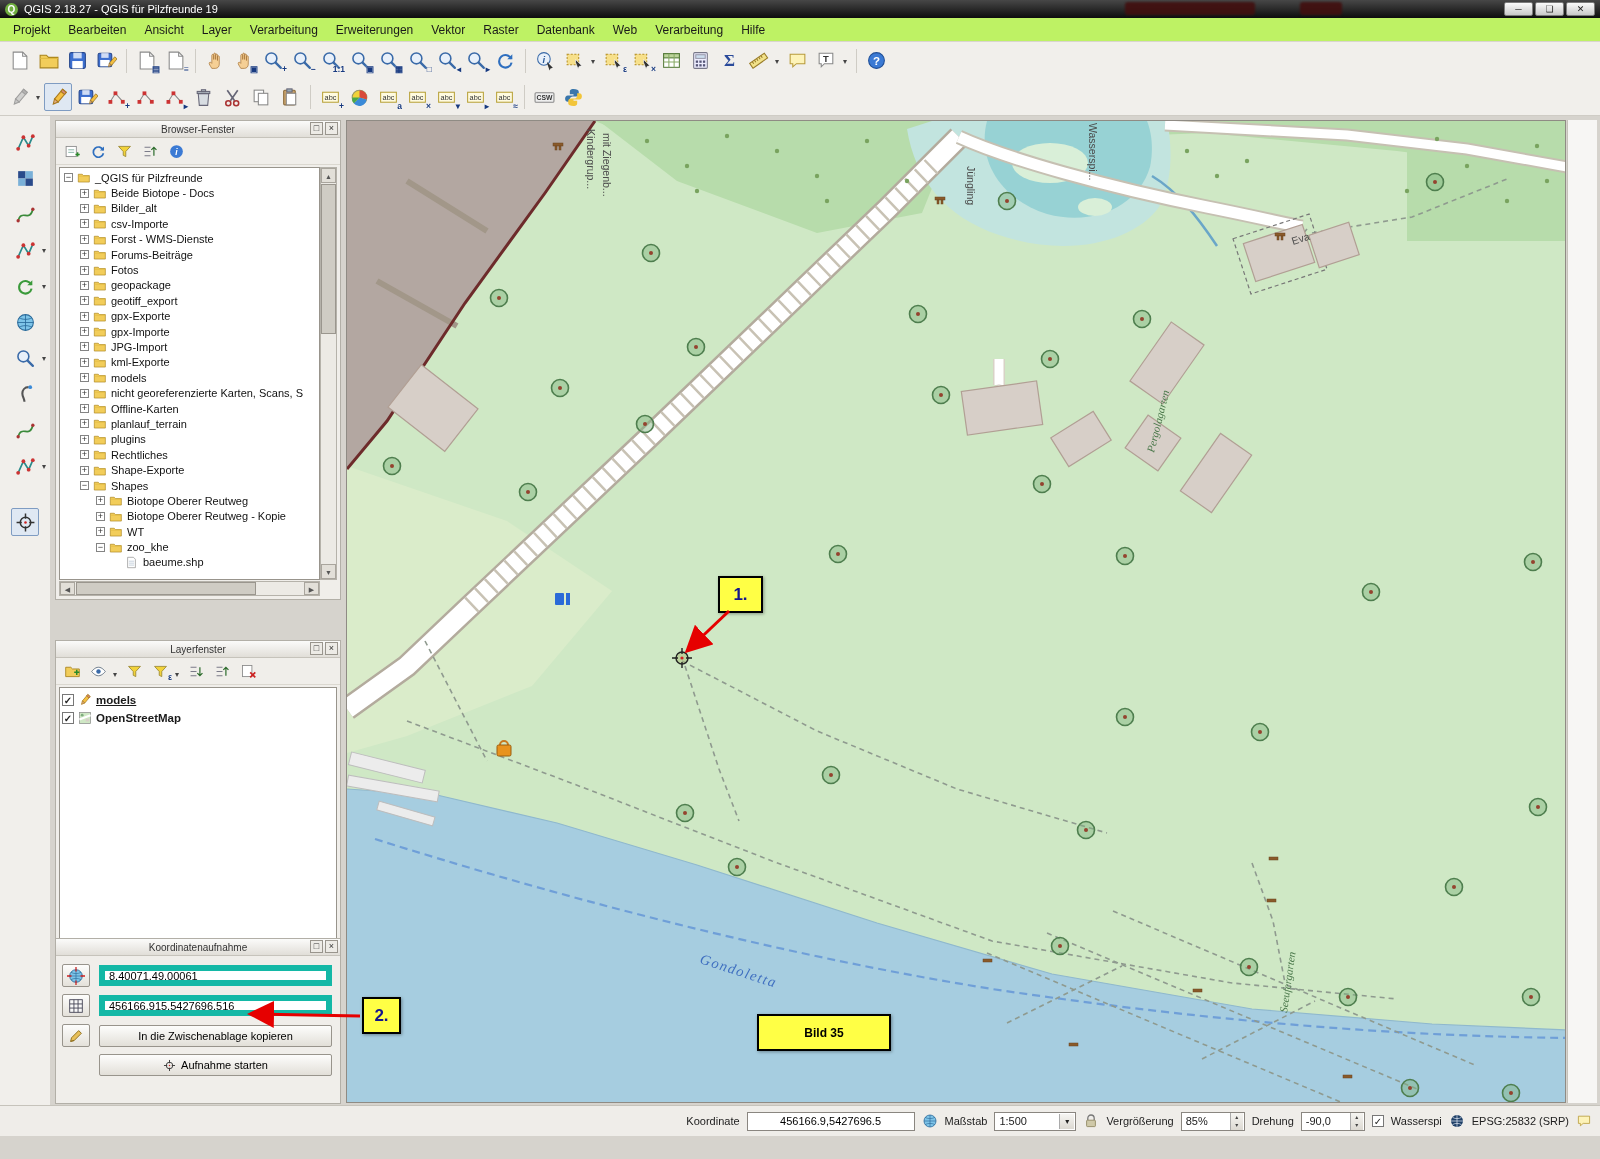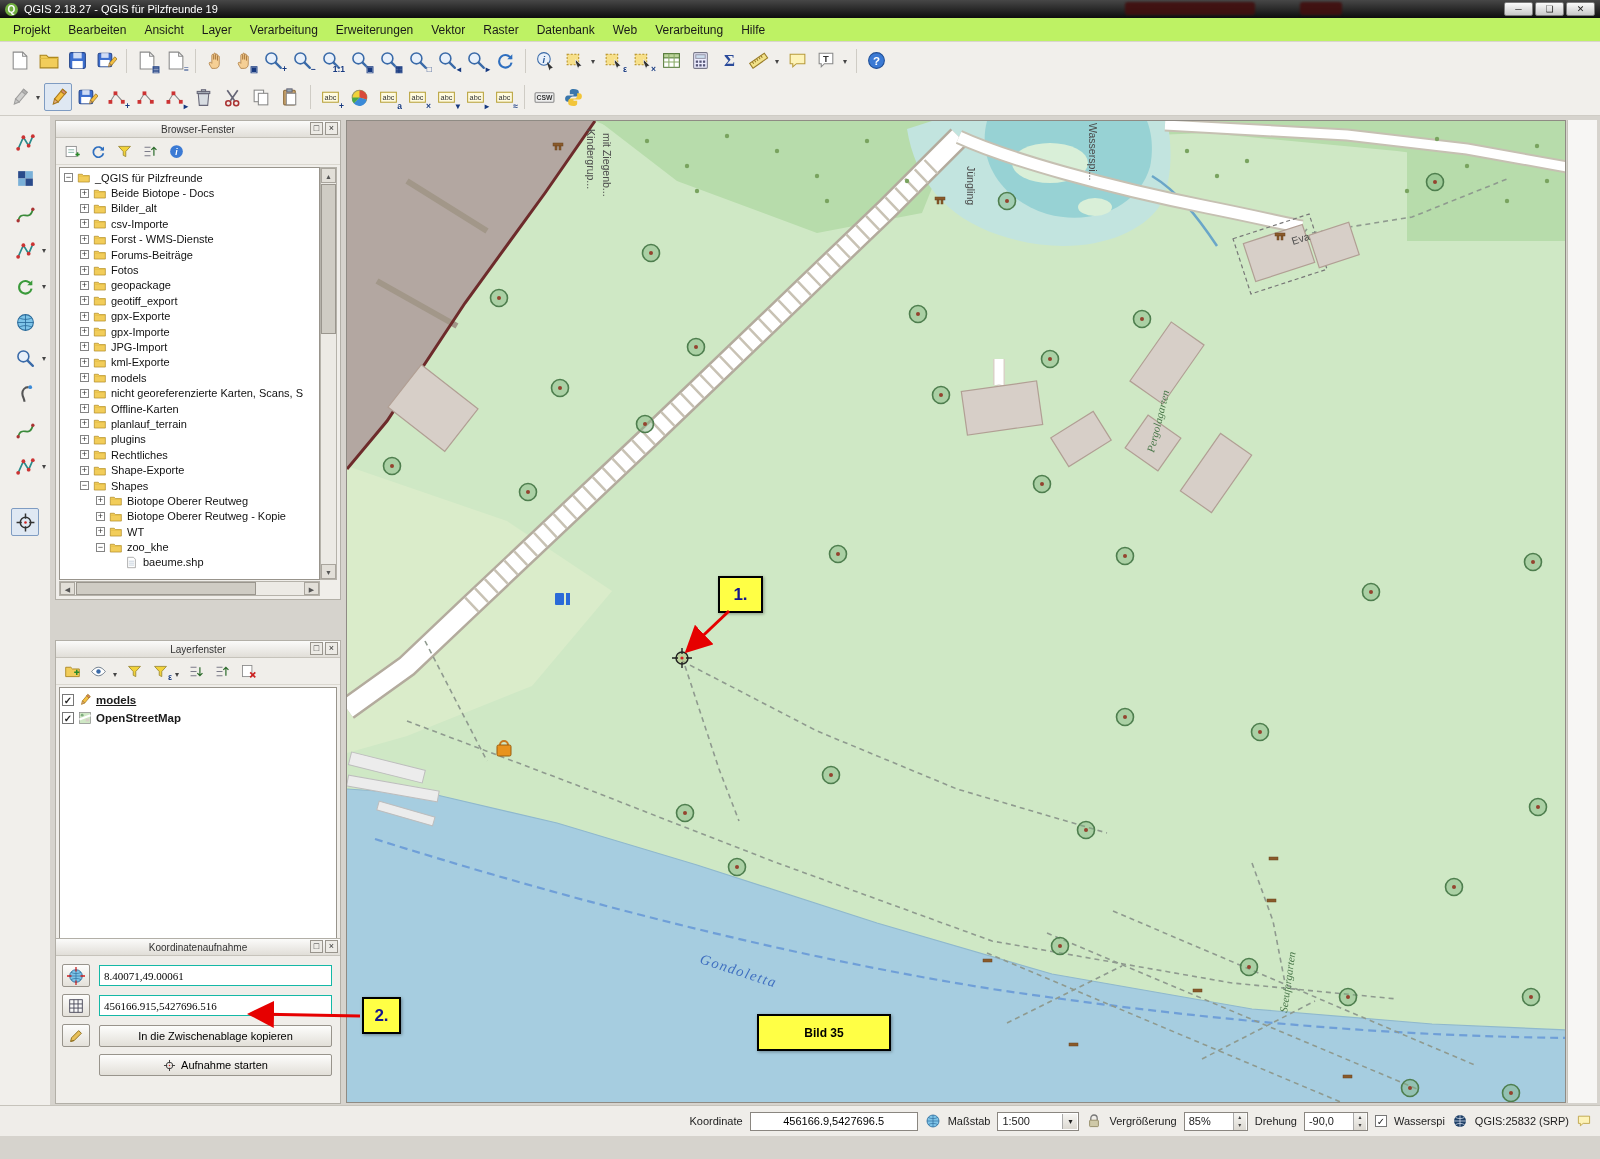--- a/index.html
+++ b/index.html
@@ -60,21 +60,21 @@
 .layer-row{height:18px;display:flex;align-items:center;gap:4px;font-size:11.5px;font-weight:bold}
 .cb{width:12px;height:12px;border:1px solid #777;background:#fff;font-size:10px;line-height:11px;text-align:center;color:#222;flex:0 0 12px}
 .licon{width:14px;height:14px;display:inline-flex}
 .licon svg{width:14px;height:14px}
 .lname.ul{text-decoration:underline}
 
 .coord-body{padding:8px 8px 6px 6px;display:flex;flex-direction:column;gap:7px}
 .coord-row{display:flex;align-items:center;gap:9px}
 .sq-btn{width:28px;height:23px;background:linear-gradient(#fdfdfc,#e4e1da);border:1px solid #98948c;border-radius:2px;display:inline-flex;align-items:center;justify-content:center;flex:0 0 28px}
 .sq-btn svg{width:18px;height:18px}
-.coord-input{flex:1;height:21px;border:1px solid #14b8a6;background:#fff;font-size:11px;padding:0 4px;font-family:Liberation Serif, serif}
+.coord-input{flex:1;height:21px;border:6px solid #14b8a6;background:#fff;font-size:11px;padding:0 4px;font-family:Liberation Sans, sans-serif}
 .wide-btn{flex:1;height:22px;background:linear-gradient(#fdfdfc,#e2dfd8);border:1px solid #98948c;border-radius:2px;font-size:11px;display:inline-flex;align-items:center;justify-content:center;gap:5px;font-family:"Liberation Sans",sans-serif}
 .wide-btn svg{width:13px;height:13px}
 .indent-spacer{flex:0 0 28px}
 
 #map{position:absolute;left:346px;top:120px;width:1220px;height:983px;border:1px solid #8f8b84;overflow:hidden;background:#cfe8c5;z-index:4}
 #map svg.mapsvg{display:block}
 .ml-lbl{font-size:10.5px;fill:#4c4c4c;font-family:"Liberation Sans",sans-serif}
 .ml-garden{font-size:11px;font-style:italic;fill:#4d7a4d;font-family:"Liberation Serif",serif}
 .ml-water{font-size:14.5px;font-style:italic;fill:#4070c0;letter-spacing:1.5px;font-family:"Liberation Serif",serif}
 .map-right-strip{position:absolute;left:1567px;top:120px;width:30px;height:983px;background:#f7f6f4;border-left:1px solid #c5c2ba;z-index:4}
@@ -1345,19 +1345,19 @@
       </span>
   </span>
   <span class="sb-check">✓</span>
   <span class="sb-label">Wasserspi</span>
   <span class="sb-icon">
       <svg viewBox="0 0 20 20">
         <circle cx="10" cy="10" r="7.5" fill="#1e3f66"></circle>
         <path d="M2.5 10h15M10 2.5v15M4.5 5.5c3 2 8 2 11 0M4.5 14.5c3-2 8-2 11 0" stroke="#dfe8f5" stroke-width=".9" fill="none"></path>
       </svg>
     </span>
-  <span class="sb-label">QGIS:25832 (SRP)</span>
+  <span class="sb-label">EPSG:25832 (SRP)</span>
   <span class="sb-icon">
       <svg viewBox="0 0 20 20">
         <path d="M3 4h14v9H9l-3.5 3v-3H3z" fill="#fdf3b8" stroke="#b89a3a"></path>
       </svg>
     </span>
 </div>
 
 </body></html>

